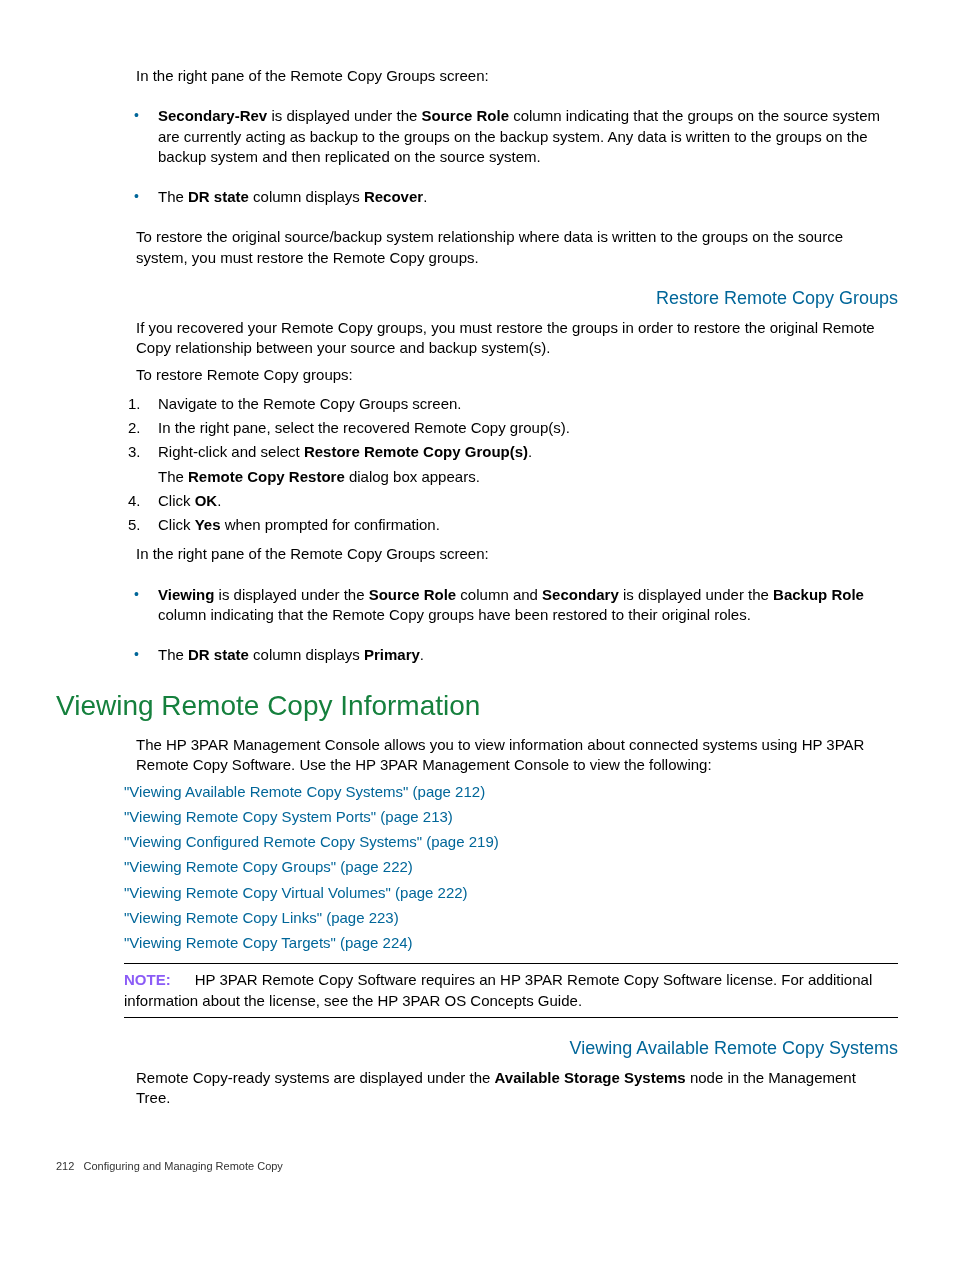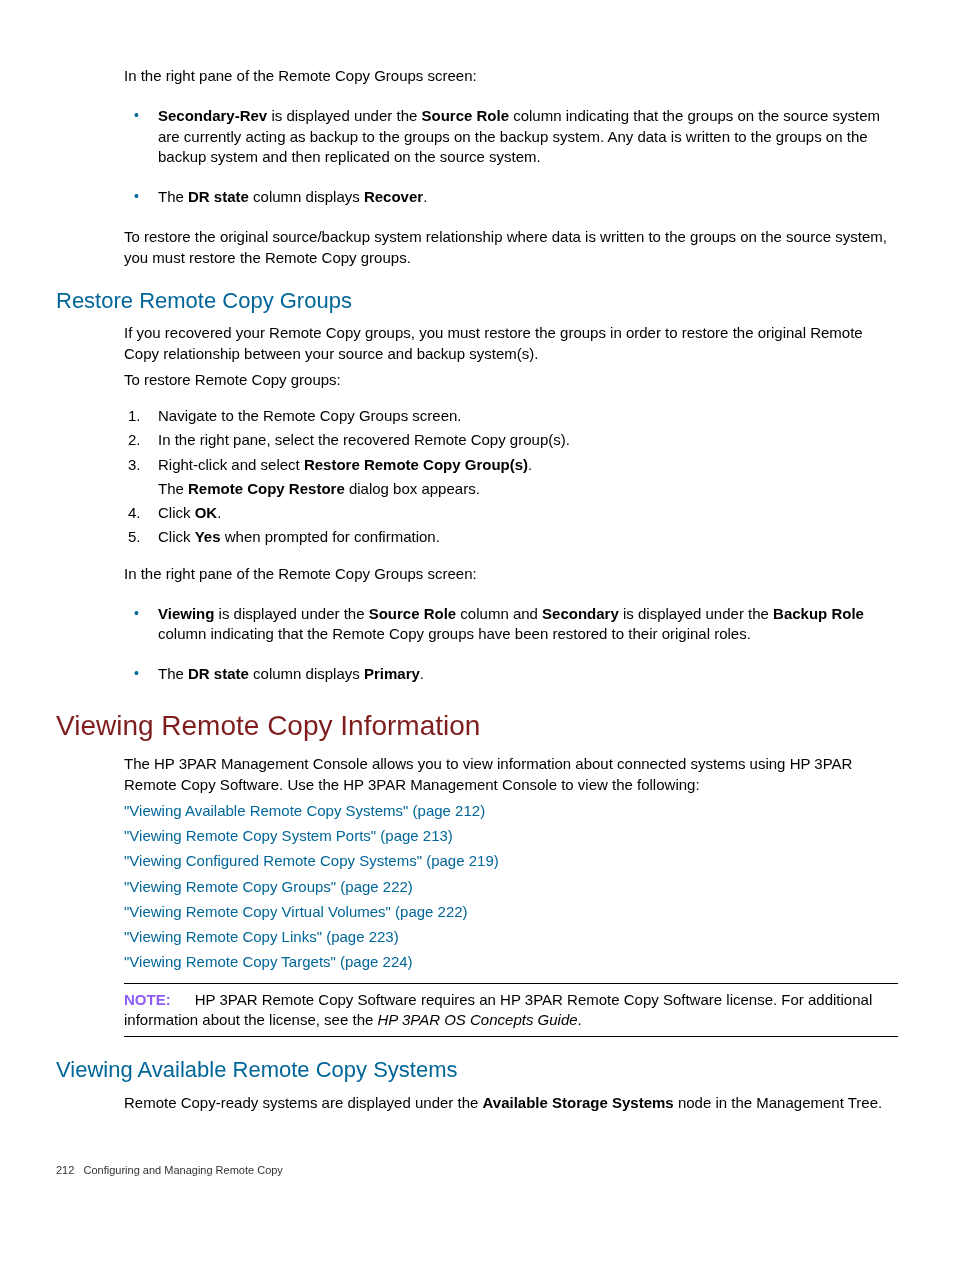--- a/index.html
+++ b/index.html
@@ -9,31 +9,32 @@
     margin: 0;
     padding: 60px 56px 40px 56px;
     width: 954px;
     box-sizing: border-box;
     line-height: 1.35;
   }
   .indent {
     margin-left: 68px;
   }
   p {
-    margin: 6px 0;
+    margin: 6px 12px;
   }
   .h2 {
-    font-size: 22px;
+    font-size: 18px;
     color: #006699;
     font-weight: normal;
     margin: 18px 0 8px 0;
+    text-align: right;
   }
   .h1 {
     font-size: 28px;
-    color: #7f1d1d;
+    color: #15803d;
     font-weight: normal;
     margin: 22px 0 10px 0;
   }
   ul.bullets {
     list-style: none;
     padding: 0;
     margin: 6px 0 6px 0;
   }
   ul.bullets > li {
     position: relative;
@@ -44,21 +45,21 @@
     content: "•";
     position: absolute;
     left: 10px;
     top: 0;
     color: #006699;
     font-size: 14px;
   }
   ol.numbers {
     list-style: none;
     padding: 0;
-    margin: 16px 0;
+    margin: 9px 0;
     counter-reset: step;
   }
   ol.numbers > li {
     position: relative;
     padding-left: 34px;
     margin: 4px 0;
     counter-increment: step;
   }
   ol.numbers > li::before {
     content: counter(step) ".";
@@ -75,21 +76,20 @@
     border-bottom: 1px solid #000;
     padding: 6px 0;
     margin: 10px 0 14px 0;
   }
   .note-label {
     font-weight: bold;
     color: #8b5cf6;
     margin-right: 24px;
   }
   .italic {
-    font-style: italic;
     margin-top: 20px;
   }
   .footer {
     font-size: 11px;
     color: #333;
     margin-top: 50px;
   }
   .b { font-weight: bold; }
 </style>
 </head>

